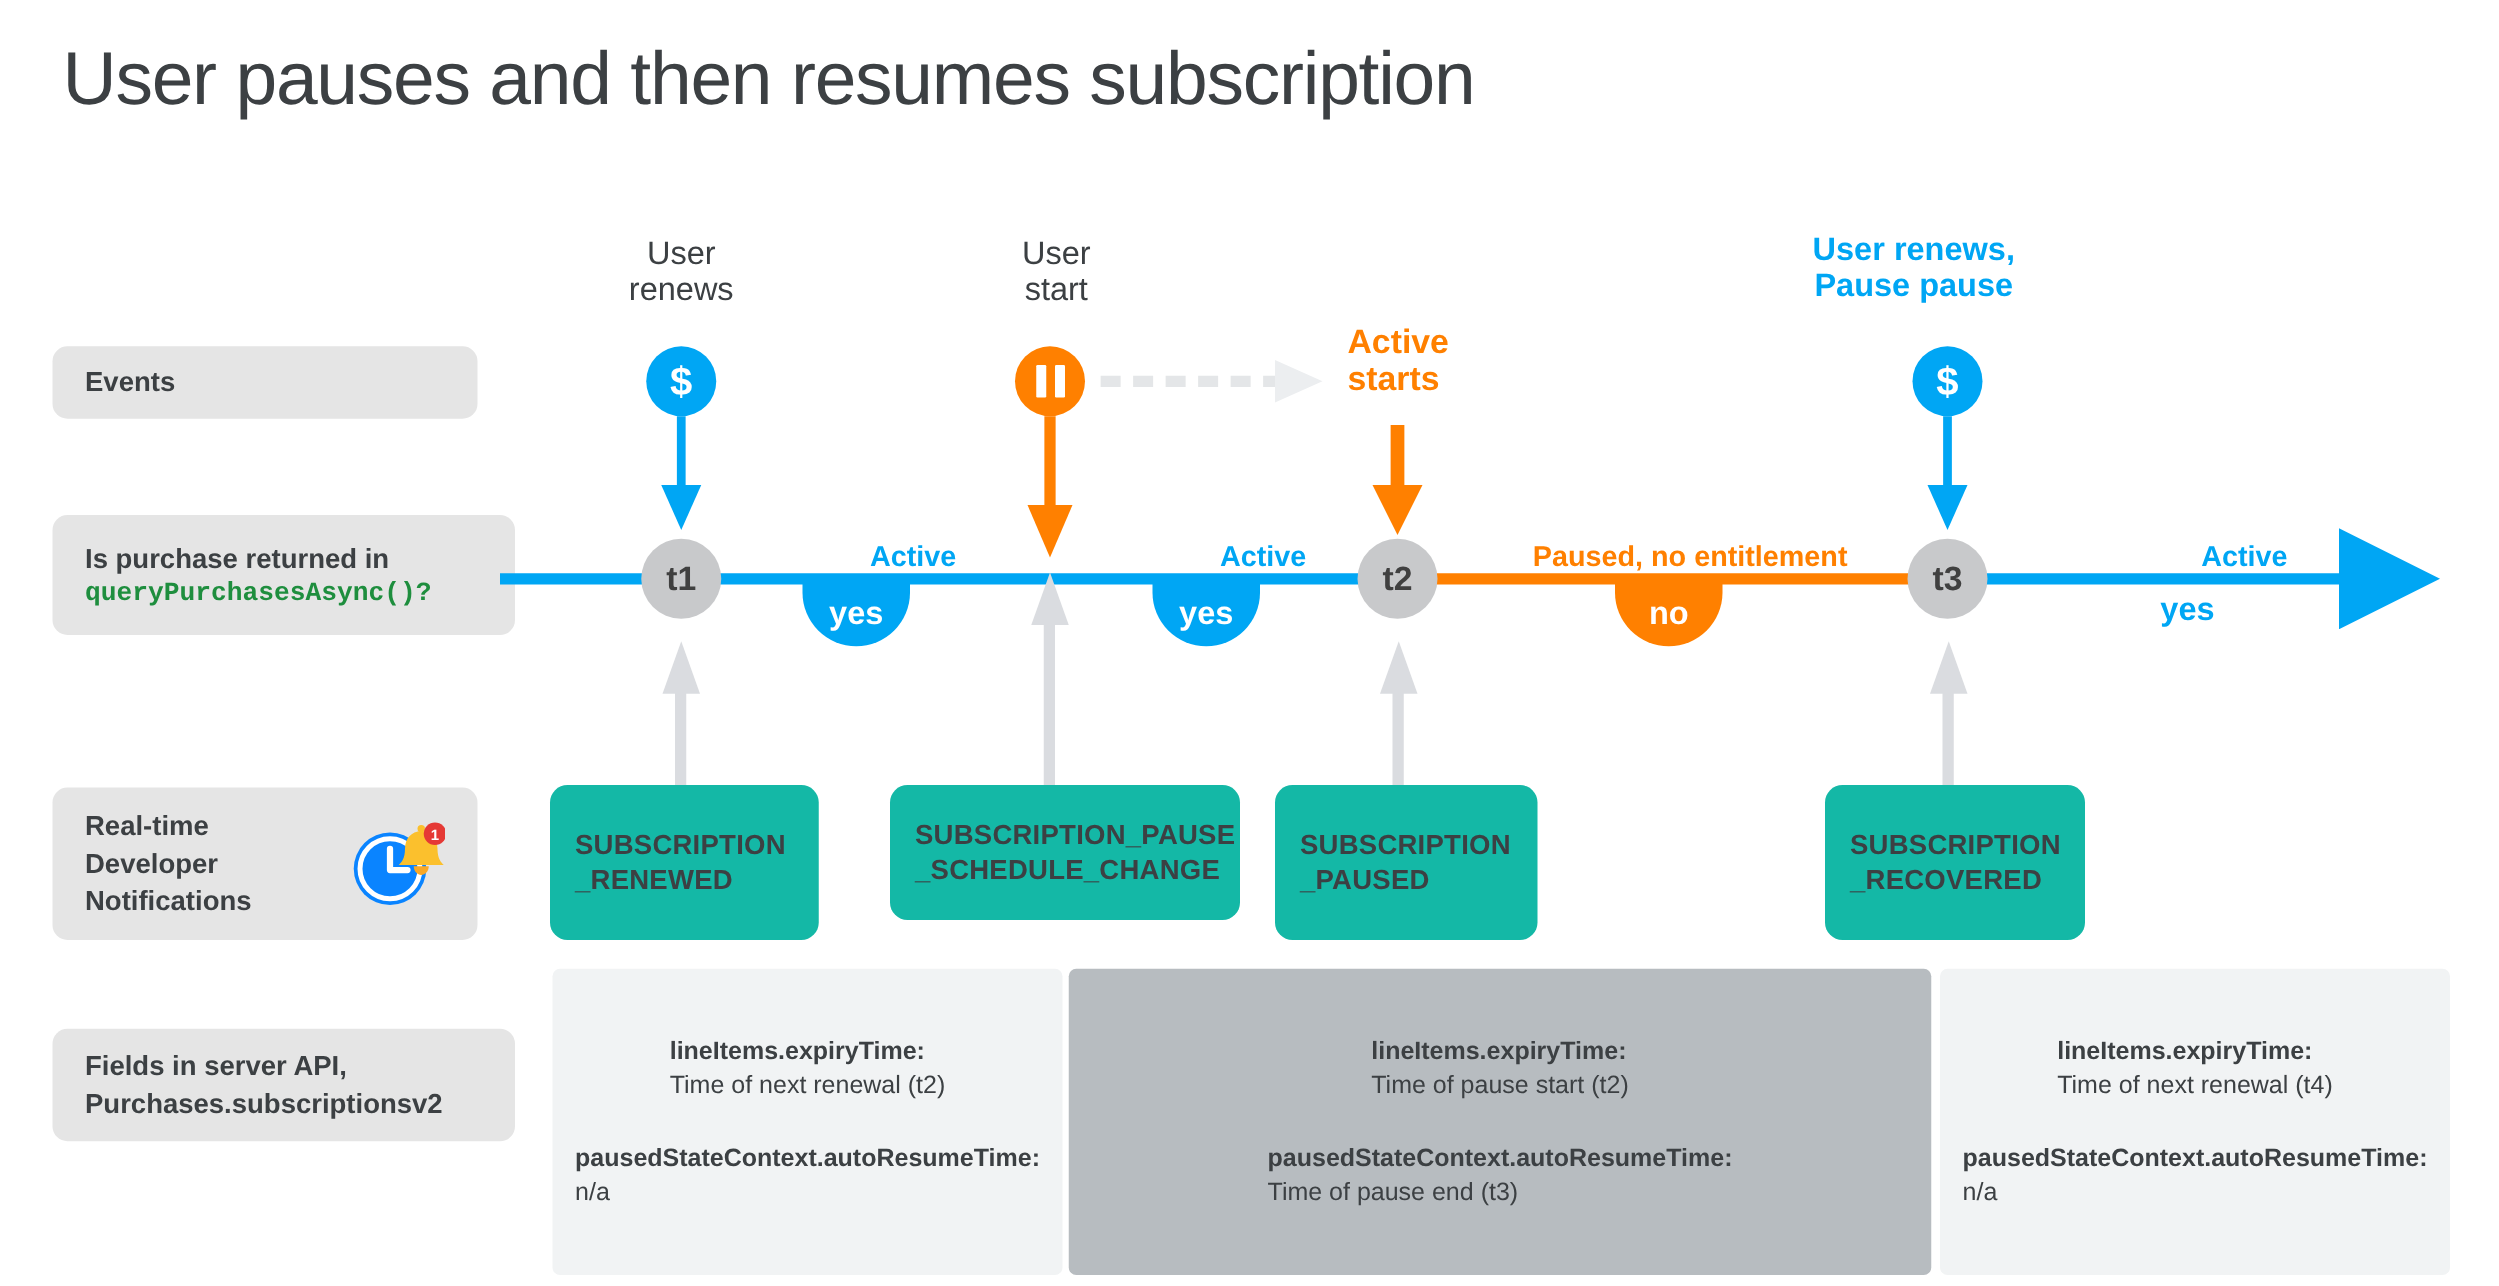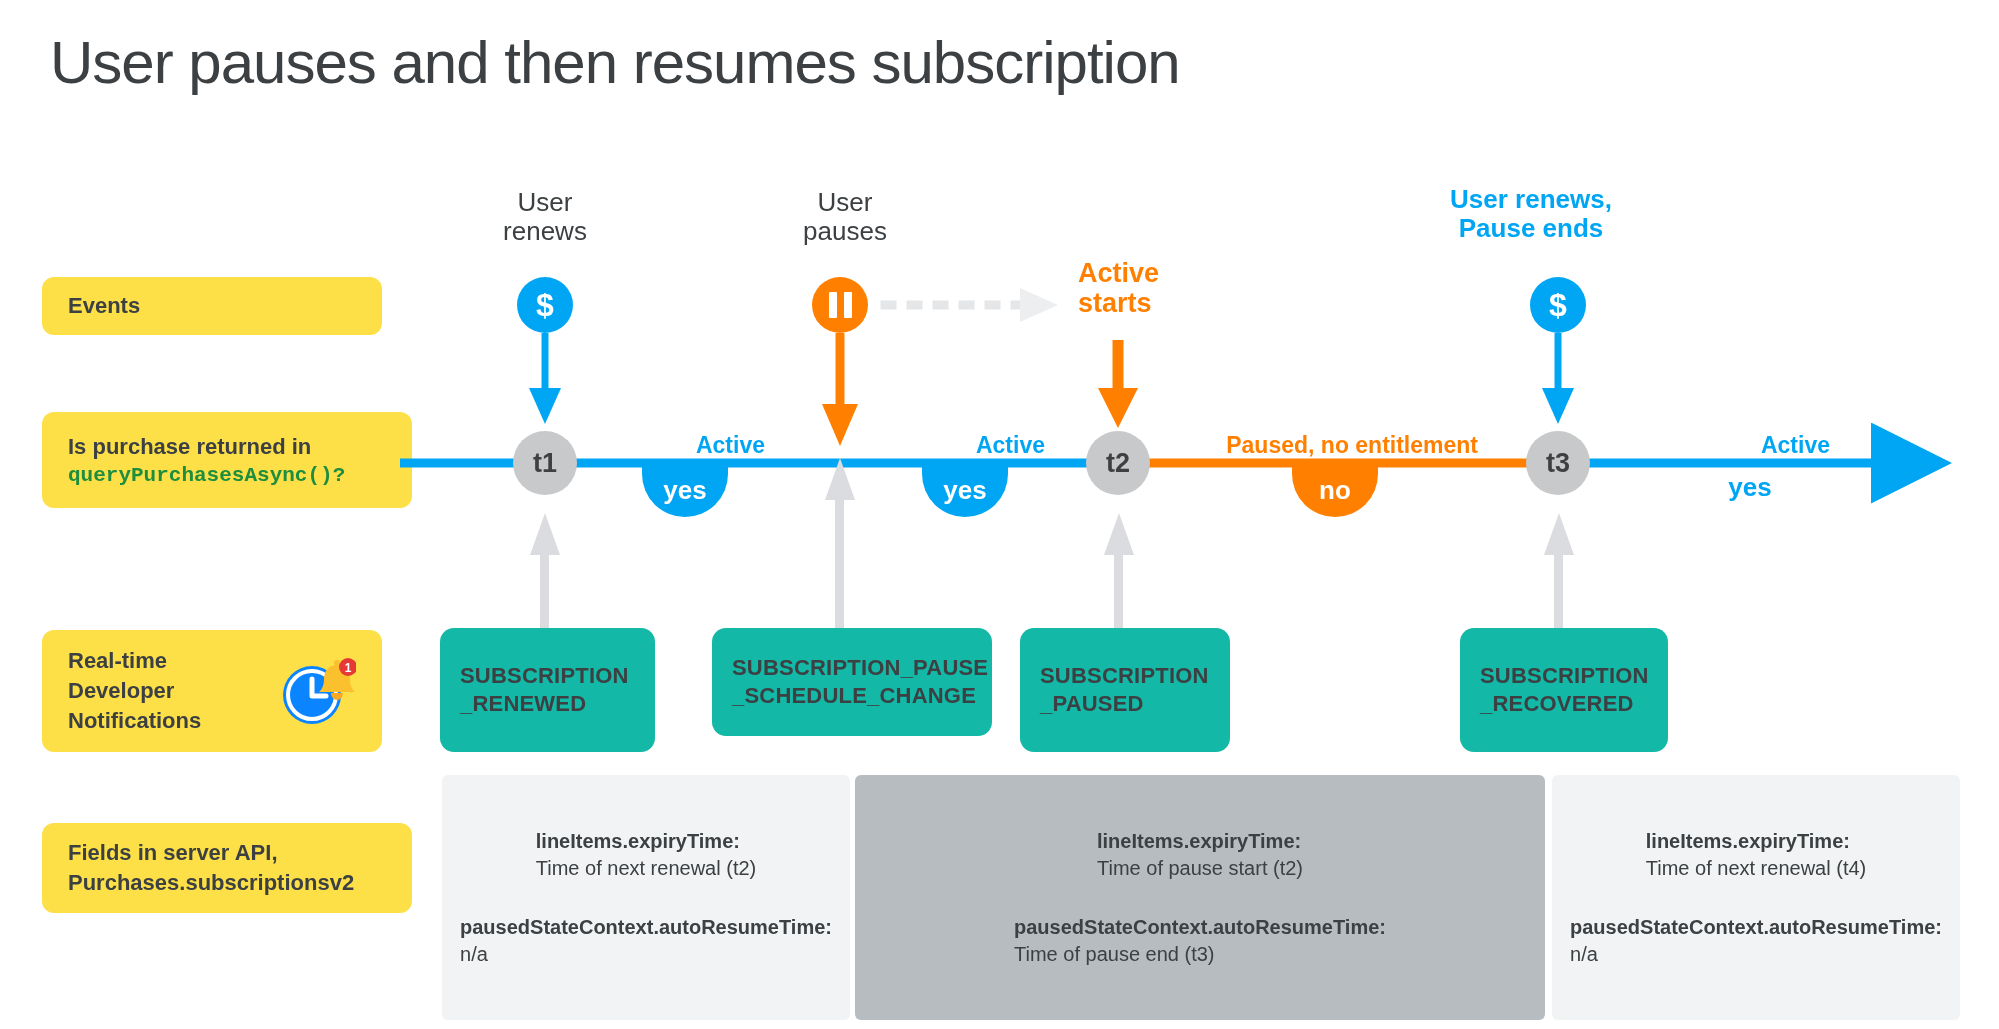--- a/index.html
+++ b/index.html
@@ -12,21 +12,21 @@
 
   
   #page-title{
     left:50px;top:28px;width:1500px;
     font-size:60px;font-weight:400;letter-spacing:-1px;
     color:#3c4043;line-height:1.15;white-space:nowrap;
   }
 
   
   .row-label{
-    background:#fde047;border-radius:12px;
+    background:#e5e5e5;border-radius:12px;
     display:flex;align-items:center;
     padding:0 26px;box-sizing:border-box;
     font-size:22px;font-weight:700;color:#3c4043;line-height:1.35;
   }
   .row-label .mono{
     font-family:"Liberation Mono","DejaVu Sans Mono",monospace;
     color:#1e8e3e;font-weight:700;font-size:21px;
   }
   #label-events{left:42px;top:277px;width:340px;height:58px;}
   #label-query{left:42px;top:412px;width:370px;height:96px;padding-top:2px;}
@@ -151,37 +151,37 @@
 <div class="abs evt-caption" style="left:445px;top:188px;width:200px;">
   <div>User</div>
   <div>renews</div>
 </div>
 <div class="abs badge badge-money" style="left:517px;top:277px;">
   <span>$</span>
 </div>
 
 <div class="abs evt-caption" style="left:745px;top:188px;width:200px;">
   <div>User</div>
-  <div>pauses</div>
+  <div>start</div>
 </div>
 <div class="abs badge badge-pause" style="left:812px;top:277px;">
   <span class="bars">
       <i></i>
       <i></i>
     </span>
 </div>
 
 <div class="abs evt-caption bold-orange" style="left:1078px;top:258px;width:220px;">
   <div>Active</div>
   <div>starts</div>
 </div>
 
 <div class="abs evt-caption bold-blue" style="left:1376px;top:185px;width:310px;">
   <div>User renews,</div>
-  <div>Pause ends</div>
+  <div>Pause pause</div>
 </div>
 <div class="abs badge badge-money" style="left:1530px;top:277px;">
   <span>$</span>
 </div>
 
 <svg class="abs" id="timeline-layer" width="1999" height="1029">
   <defs>
     <marker id="ar-blue" markerWidth="9" markerHeight="9" refX="1" refY="4.5" orient="auto">
       <path d="M0,0 L9,4.5 L0,9 z" fill="#00a6f4"></path>
     </marker>

